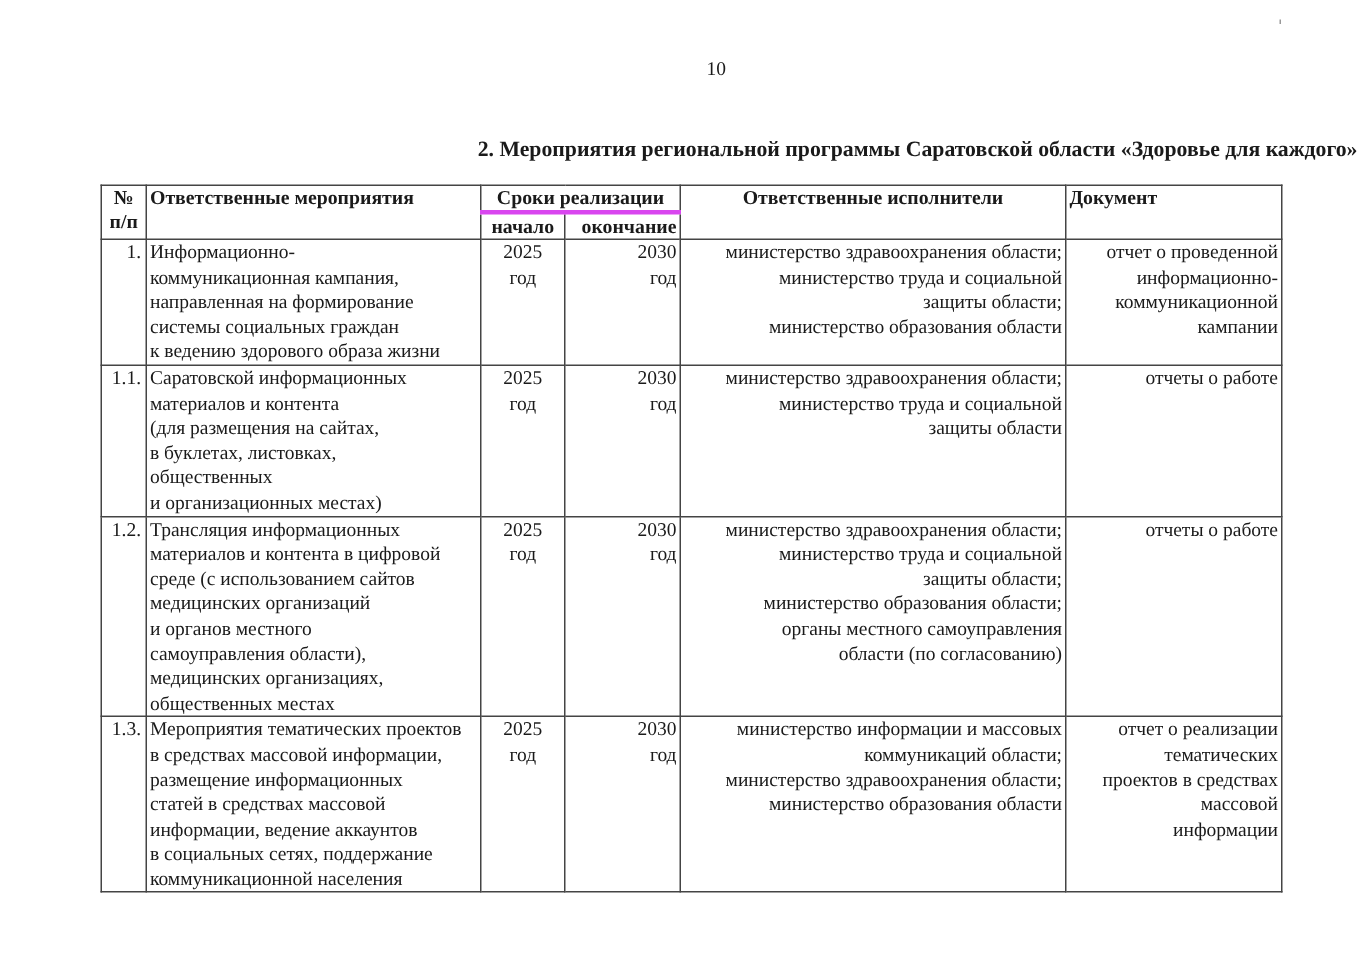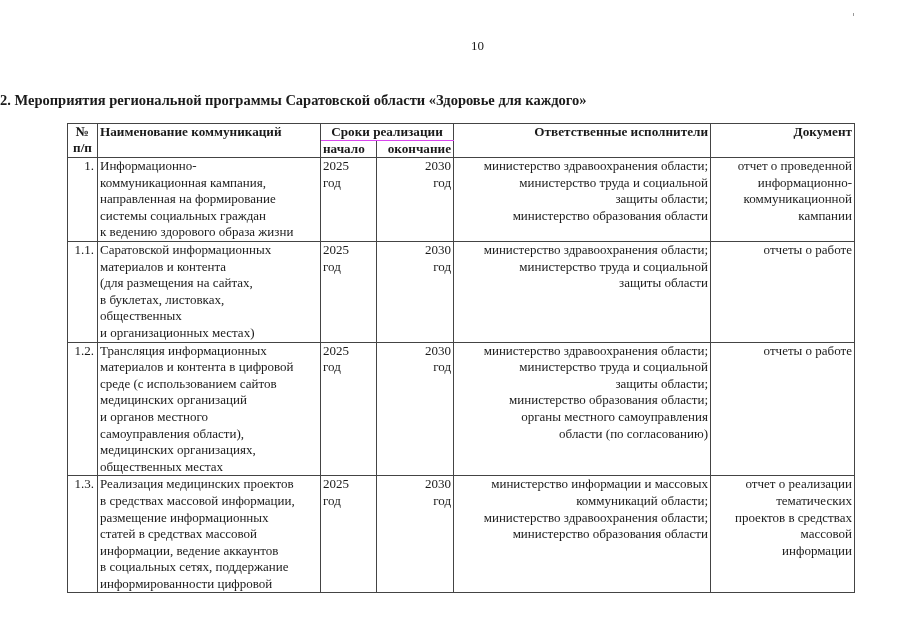--- a/index.html
+++ b/index.html
@@ -1,59 +1,59 @@
 <!DOCTYPE html>
 <html><head>
 <meta charset="utf-8">
 <style>
   html, body { margin:0; padding:0; background:#ffffff; }
   body { width:905px; height:640px; position:relative; overflow:hidden;
          font-family:"DejaVu Serif","Liberation Serif",serif; color:#1a1a1a; }
   .page-number { position:absolute; left:0; width:905px; top:38px; text-align:center;
          font-size:13px; font-family:"Liberation Serif",serif;padding-left:25px; }
   .speck { position:absolute; left:853px; top:13px; width:1px; height:3px; background:#999; }
-  .title { position:absolute; left:0; width:905px; top:92px; text-align:left;
+  .title { position:absolute; left:0; width:905px; top:92px; text-align:right;
          font-size:14.5px; font-weight:bold; font-family:"Liberation Serif",serif; }
   table { position:absolute; left:67px; top:123px; border-collapse:collapse; table-layout:fixed;
           font-size:13px; line-height:16.6px; font-family:"Liberation Serif",serif; }
   td, th { border:1px solid #444; padding:0 2px; vertical-align:top; }
   th { font-weight:bold; text-align:center; font-size:13.2px; line-height:16px; }
   .c-num { width:25px; text-align:center; }
   .c-name { width:218px; text-align:left; }
-  .c-start { width:51px; text-align:left; }
+  .c-start { width:51px; text-align:center; }
   .c-end { width:72px; text-align:right; }
   .c-exec { width:252px; text-align:right; }
   .c-doc { width:139px; text-align:right; }
   td.c-num { text-align:right; padding-right:3px; padding-left:0; }
   .line { display:block; white-space:nowrap; }
-  .h-group { border-bottom:1px solid #d946ef; }
+  .h-group { border-bottom:3px solid #d946ef; }
   tr.r1 td { height:83px; }
   tr.r11 td { height:99px;margin-left:47px; }
   tr.r12 td { height:132px; }
   tr.r13 td { height:115px; }
   .hdr-num { vertical-align:top; }
 </style>
 </head>
 <body>
 
 <div class="page-number">10</div>
 <div class="speck"></div>
 <div class="title">2. Мероприятия региональной программы Саратовской области «Здоровье для каждого»</div>
 
 <table>
   <thead>
     <tr>
       <th class="c-num hdr-num" rowspan="2">
         <span class="line">№</span>
         <span class="line">п/п</span>
       </th>
-      <th class="c-name" rowspan="2">Наименование коммуникаций</th>
+      <th class="c-name" rowspan="2">Ответственные мероприятия</th>
       <th colspan="2" class="h-group">Сроки реализации</th>
-      <th class="c-exec" rowspan="2" style="">Ответственные исполнители</th>
-      <th class="c-doc" rowspan="2" style="text-align:right">Документ</th>
+      <th class="c-exec" rowspan="2" style="text-align:center">Ответственные исполнители</th>
+      <th class="c-doc" rowspan="2" style="text-align:left">Документ</th>
     </tr>
     <tr>
       <th class="c-start">начало</th>
       <th class="c-end">окончание</th>
     </tr>
   </thead>
   <tbody>
 
     <tr class="r1">
       <td class="c-num">1.</td>
@@ -143,27 +143,27 @@
         <span class="line">области (по согласованию)</span>
       </td>
       <td class="c-doc">
         <span class="line">отчеты о работе</span>
       </td>
     </tr>
 
     <tr class="r13">
       <td class="c-num">1.3.</td>
       <td class="c-name">
-        <span class="line">Реализация медицинских проектов</span>
+        <span class="line">Мероприятия тематических проектов</span>
         <span class="line">в средствах массовой информации,</span>
         <span class="line">размещение информационных</span>
         <span class="line">статей в средствах массовой</span>
         <span class="line">информации, ведение аккаунтов</span>
         <span class="line">в социальных сетях, поддержание</span>
-        <span class="line">информированности цифровой</span>
+        <span class="line">коммуникационной населения</span>
       </td>
       <td class="c-start">
         <span class="line">2025</span>
         <span class="line">год</span>
       </td>
       <td class="c-end">
         <span class="line">2030</span>
         <span class="line">год</span>
       </td>
       <td class="c-exec">

